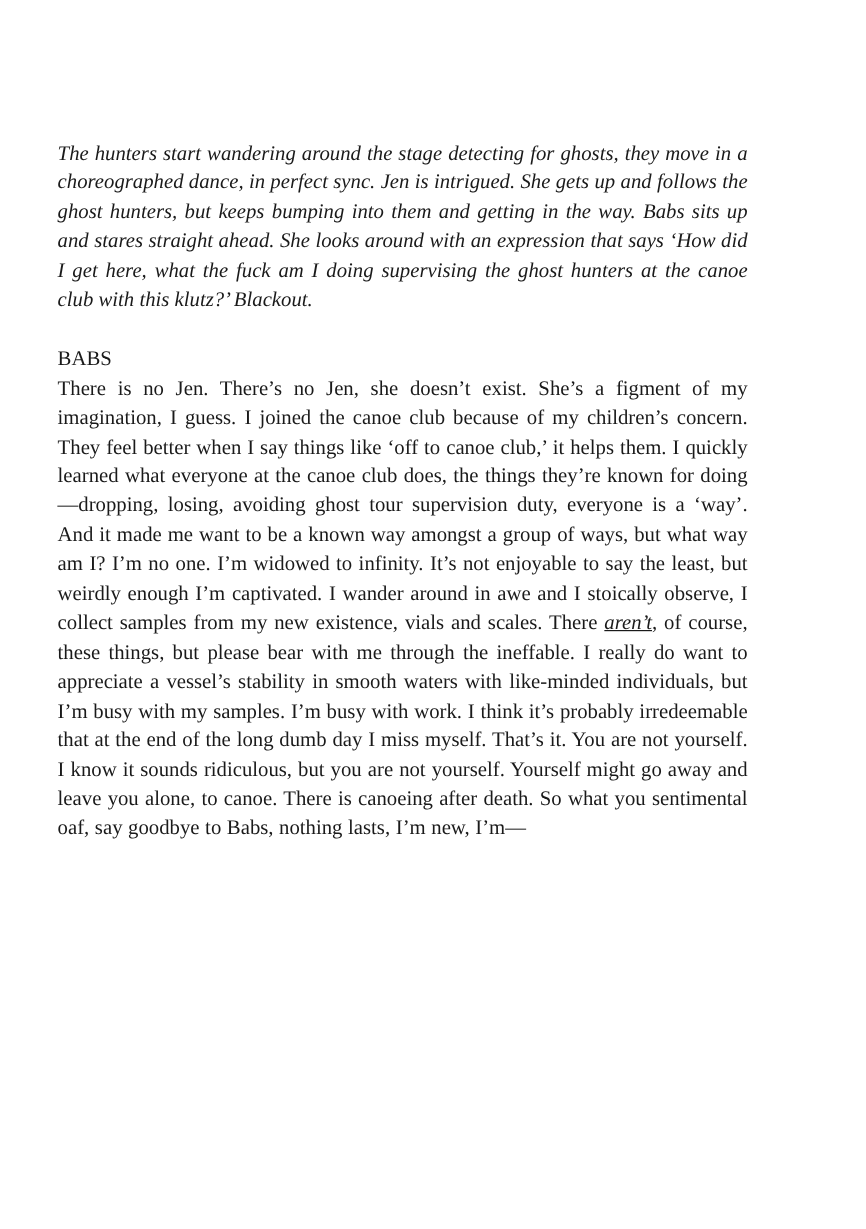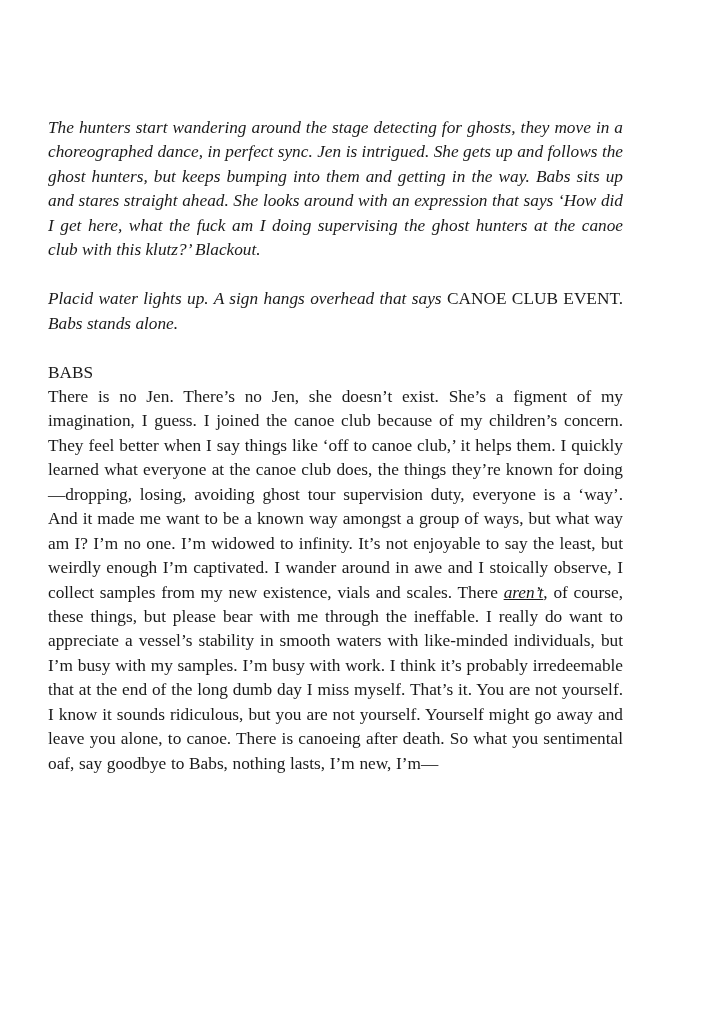--- a/index.html
+++ b/index.html
@@ -43,19 +43,18 @@
     text-decoration: underline;
   }
 </style>
 </head>
 <body>
 
 <div class="page" style="background: rgb(255, 255, 255); color: rgb(26, 26, 26);">
 
   <p class="stage-dir">The hunters start wandering around the stage detecting for ghosts, they move in a choreographed dance, in perfect sync. Jen is intrigued. She gets up and follows the ghost hunters, but keeps bumping into them and getting in the way. Babs sits up and stares straight ahead. She looks around with an expression that says ‘How did I get here, what the fuck am I doing supervising the ghost hunters at the canoe club with this klutz?’ Blackout.</p>
 
-  <p class="stage-dir"><span>Placid water lights up. A sign hangs overhead that says </span><span class="roman">CANOE CLUB EVENT.</span><span> Babs stands alone.</span></p>
 
   <p class="character-name">BABS</p>
 
   <p class="monologue"><span>There is no Jen. There’s no Jen, she doesn’t exist. She’s a figment of my imagination, I guess. I joined the canoe club because of my children’s concern. They feel better when I say things like ‘off to canoe club,’ it helps them. I quickly learned what everyone at the canoe club does, the things they’re known for doing—dropping, losing, avoiding ghost tour supervision duty, everyone is a ‘way’. And it made me want to be a known way amongst a group of ways, but what way am I? I’m no one. I’m widowed to infinity. It’s not enjoyable to say the least, but weirdly enough I’m captivated. I wander around in awe and I stoically observe, I collect samples from my new existence, vials and scales. There </span><em>aren’t</em><span>, of course, these things, but please bear with me through the ineffable. I really do want to appreciate a vessel’s stability in smooth waters with like-minded individuals, but I’m busy with my samples. I’m busy with work. I think it’s probably irredeemable that at the end of the long dumb day I miss myself. That’s it. You are not yourself. I know it sounds ridiculous, but you are not yourself. Yourself might go away and leave you alone, to canoe. There is canoeing after death. So what you sentimental oaf, say goodbye to Babs, nothing lasts, I’m new, I’m—</span></p>
 
 </div>
 
 </body></html>

